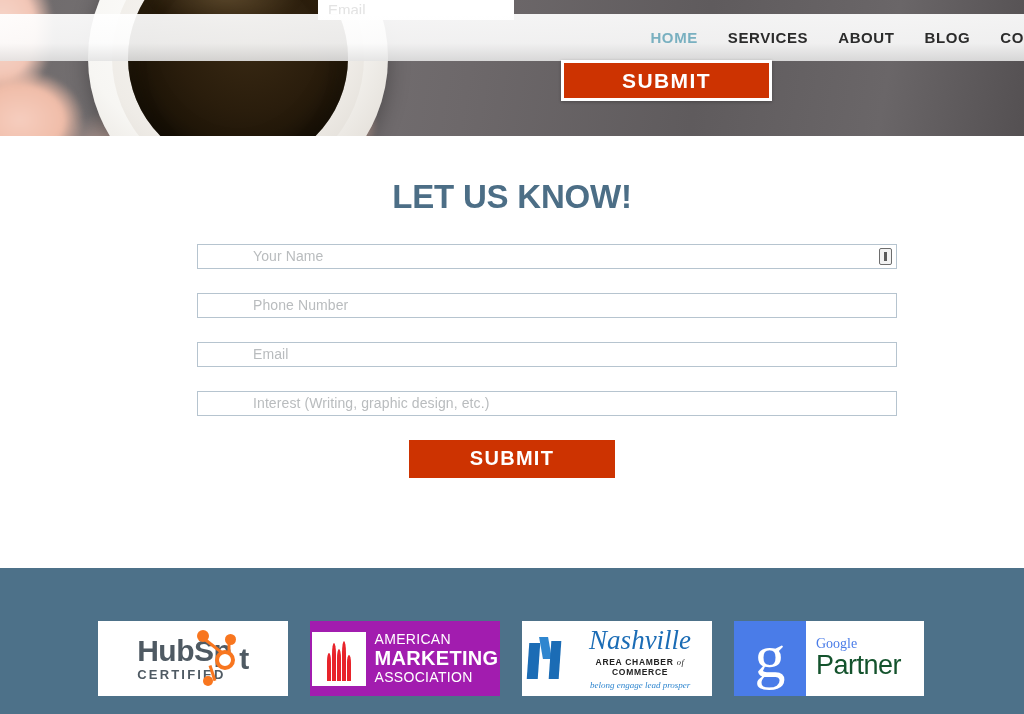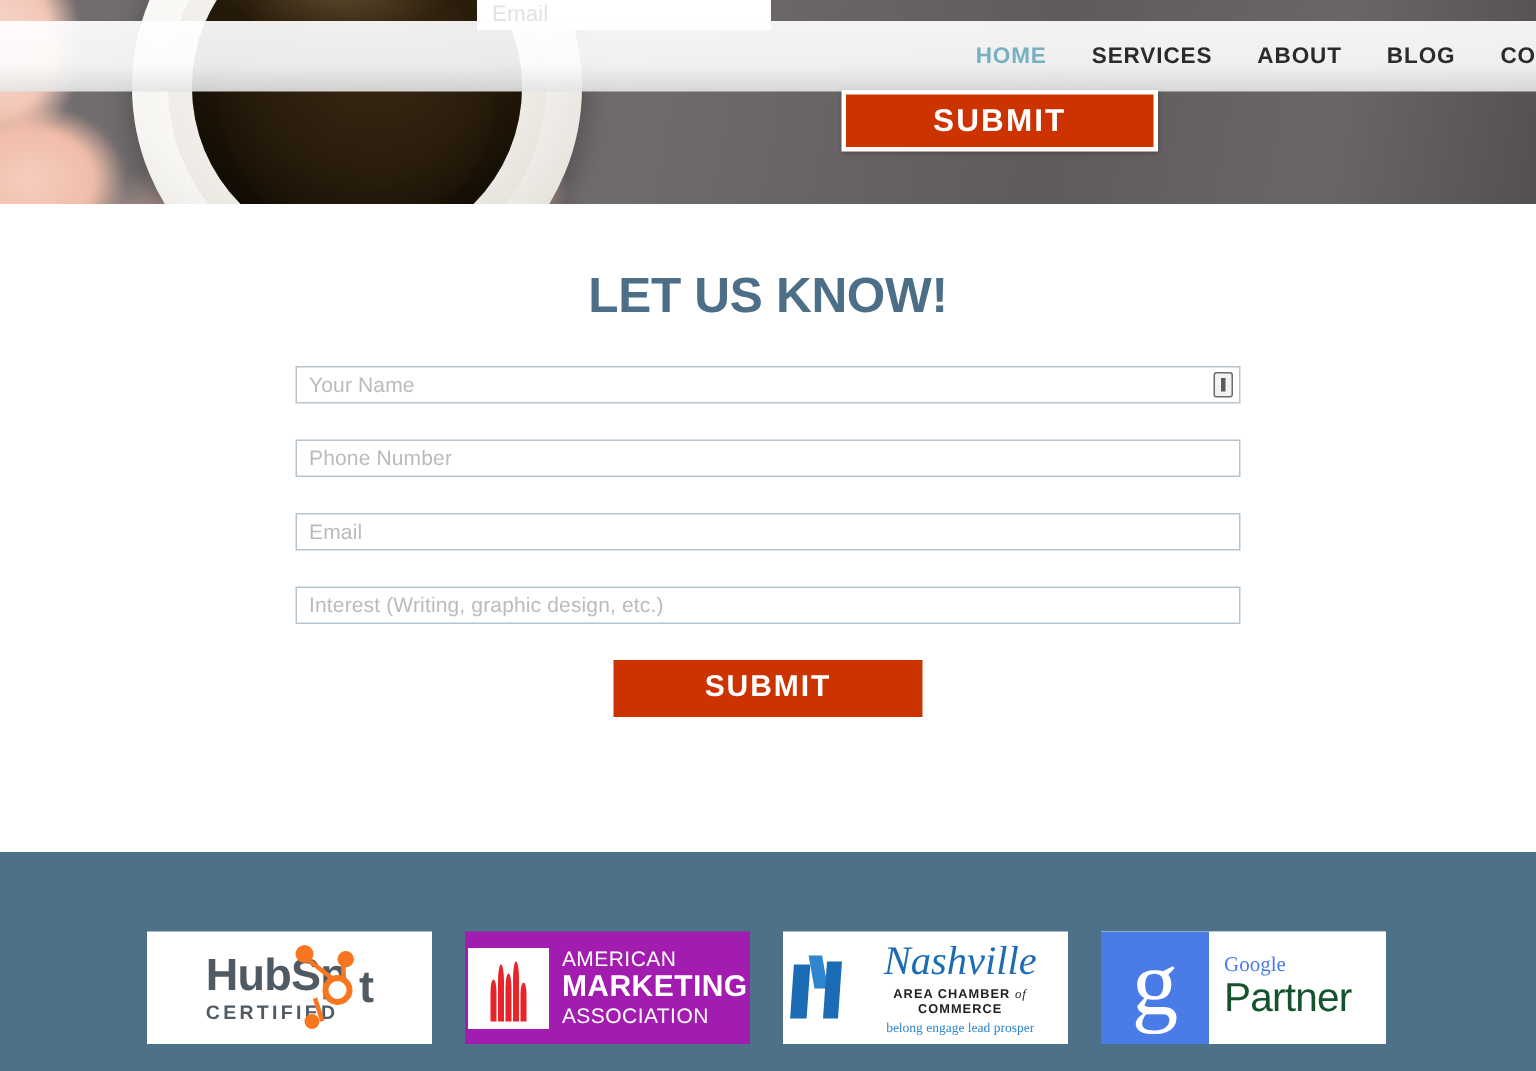--- a/index.html
+++ b/index.html
@@ -103,23 +103,23 @@
     text-align: center;
     color: #4c6e86;
     font-size: 33px; font-weight: bold; line-height: 1.26;
     letter-spacing: -0.2px;
   }
   .headline .l2 { display: block; }
 
   .form-wrap { width: 630px; margin: 0 auto; padding-top: 26px; }
   .field {
     position: relative;
-    width: 630px; height: 25px; margin-bottom: 24px;
+    width: 700px; height: 25px; margin-bottom: 24px;
     border: 1px solid #b6c4cf; background: #ffffff;
-    display: flex; align-items: center;
+    display: flex; align-items: center; padding-left: 47px;
   }
   .field .ph {
     font-size: 14px; color: #b9bcbe; padding-left: 8px; letter-spacing: 0.1px;
   }
   .autofill-icon {
     position: absolute; right: 4px; top: 3px;
     width: 13px; height: 17px;
     border: 1px solid #6d6d6d; border-radius: 2px;
     background: #f2f2f2;
     display: flex; align-items: center; justify-content: center;
@@ -196,21 +196,21 @@
   
   .nv { display: flex; align-items: center; gap: 16px; padding: 0 6px; }
   .nv-mark { position: relative; width: 34px; height: 44px; }
   .nv-mark .p1 { position: absolute; left: 0; top: 6px; width: 11px; height: 36px; background: #1b6cb5; transform: skewX(-4deg); }
   .nv-mark .p2 { position: absolute; left: 13px; top: 0px; width: 9px; height: 22px; background: #2f86cf; transform: skewX(10deg); }
   .nv-mark .p3 { position: absolute; left: 22px; top: 4px; width: 10px; height: 38px; background: #1b6cb5; transform: skewX(-4deg); }
   .nv-text { text-align: center; }
   .nv-name { font-family: "Liberation Serif", serif; font-style: italic; font-size: 27px; color: #1b6cb5; line-height: 1; }
   .nv-sub { font-size: 8.5px; font-weight: bold; letter-spacing: 0.7px; color: #222; margin-top: 3px; }
   .nv-sub em { font-family: "Liberation Serif", serif; font-weight: normal; }
-  .nv-tag { font-family: "Liberation Serif", serif; font-size: 9px; color: #2f86cf; margin-top: 3px; }
+  .nv-tag { font-family: "Liberation Serif", serif; font-style: italic; font-size: 9px; color: #2f86cf; margin-top: 3px; }
 
   
   .gp { display: flex; align-items: stretch; width: 190px; height: 75px; }
   .gp-left { width: 72px; background: #4a7ce8; display: flex; align-items: center; justify-content: center; }
   .gp-g { font-family: "Liberation Serif", serif; font-size: 62px; color: #ffffff; line-height: 0.85; margin-top: -4px; }
   .gp-right { flex: 1; background: #ffffff; display: flex; flex-direction: column; justify-content: center; padding-left: 10px; }
   .gp-google { font-family: "Liberation Serif", serif; font-size: 14px; color: #4a7ce8; line-height: 1; }
   .gp-partner { font-size: 27px; color: #14532d; line-height: 1.05; letter-spacing: -0.5px; }
 </style>
 </head>

